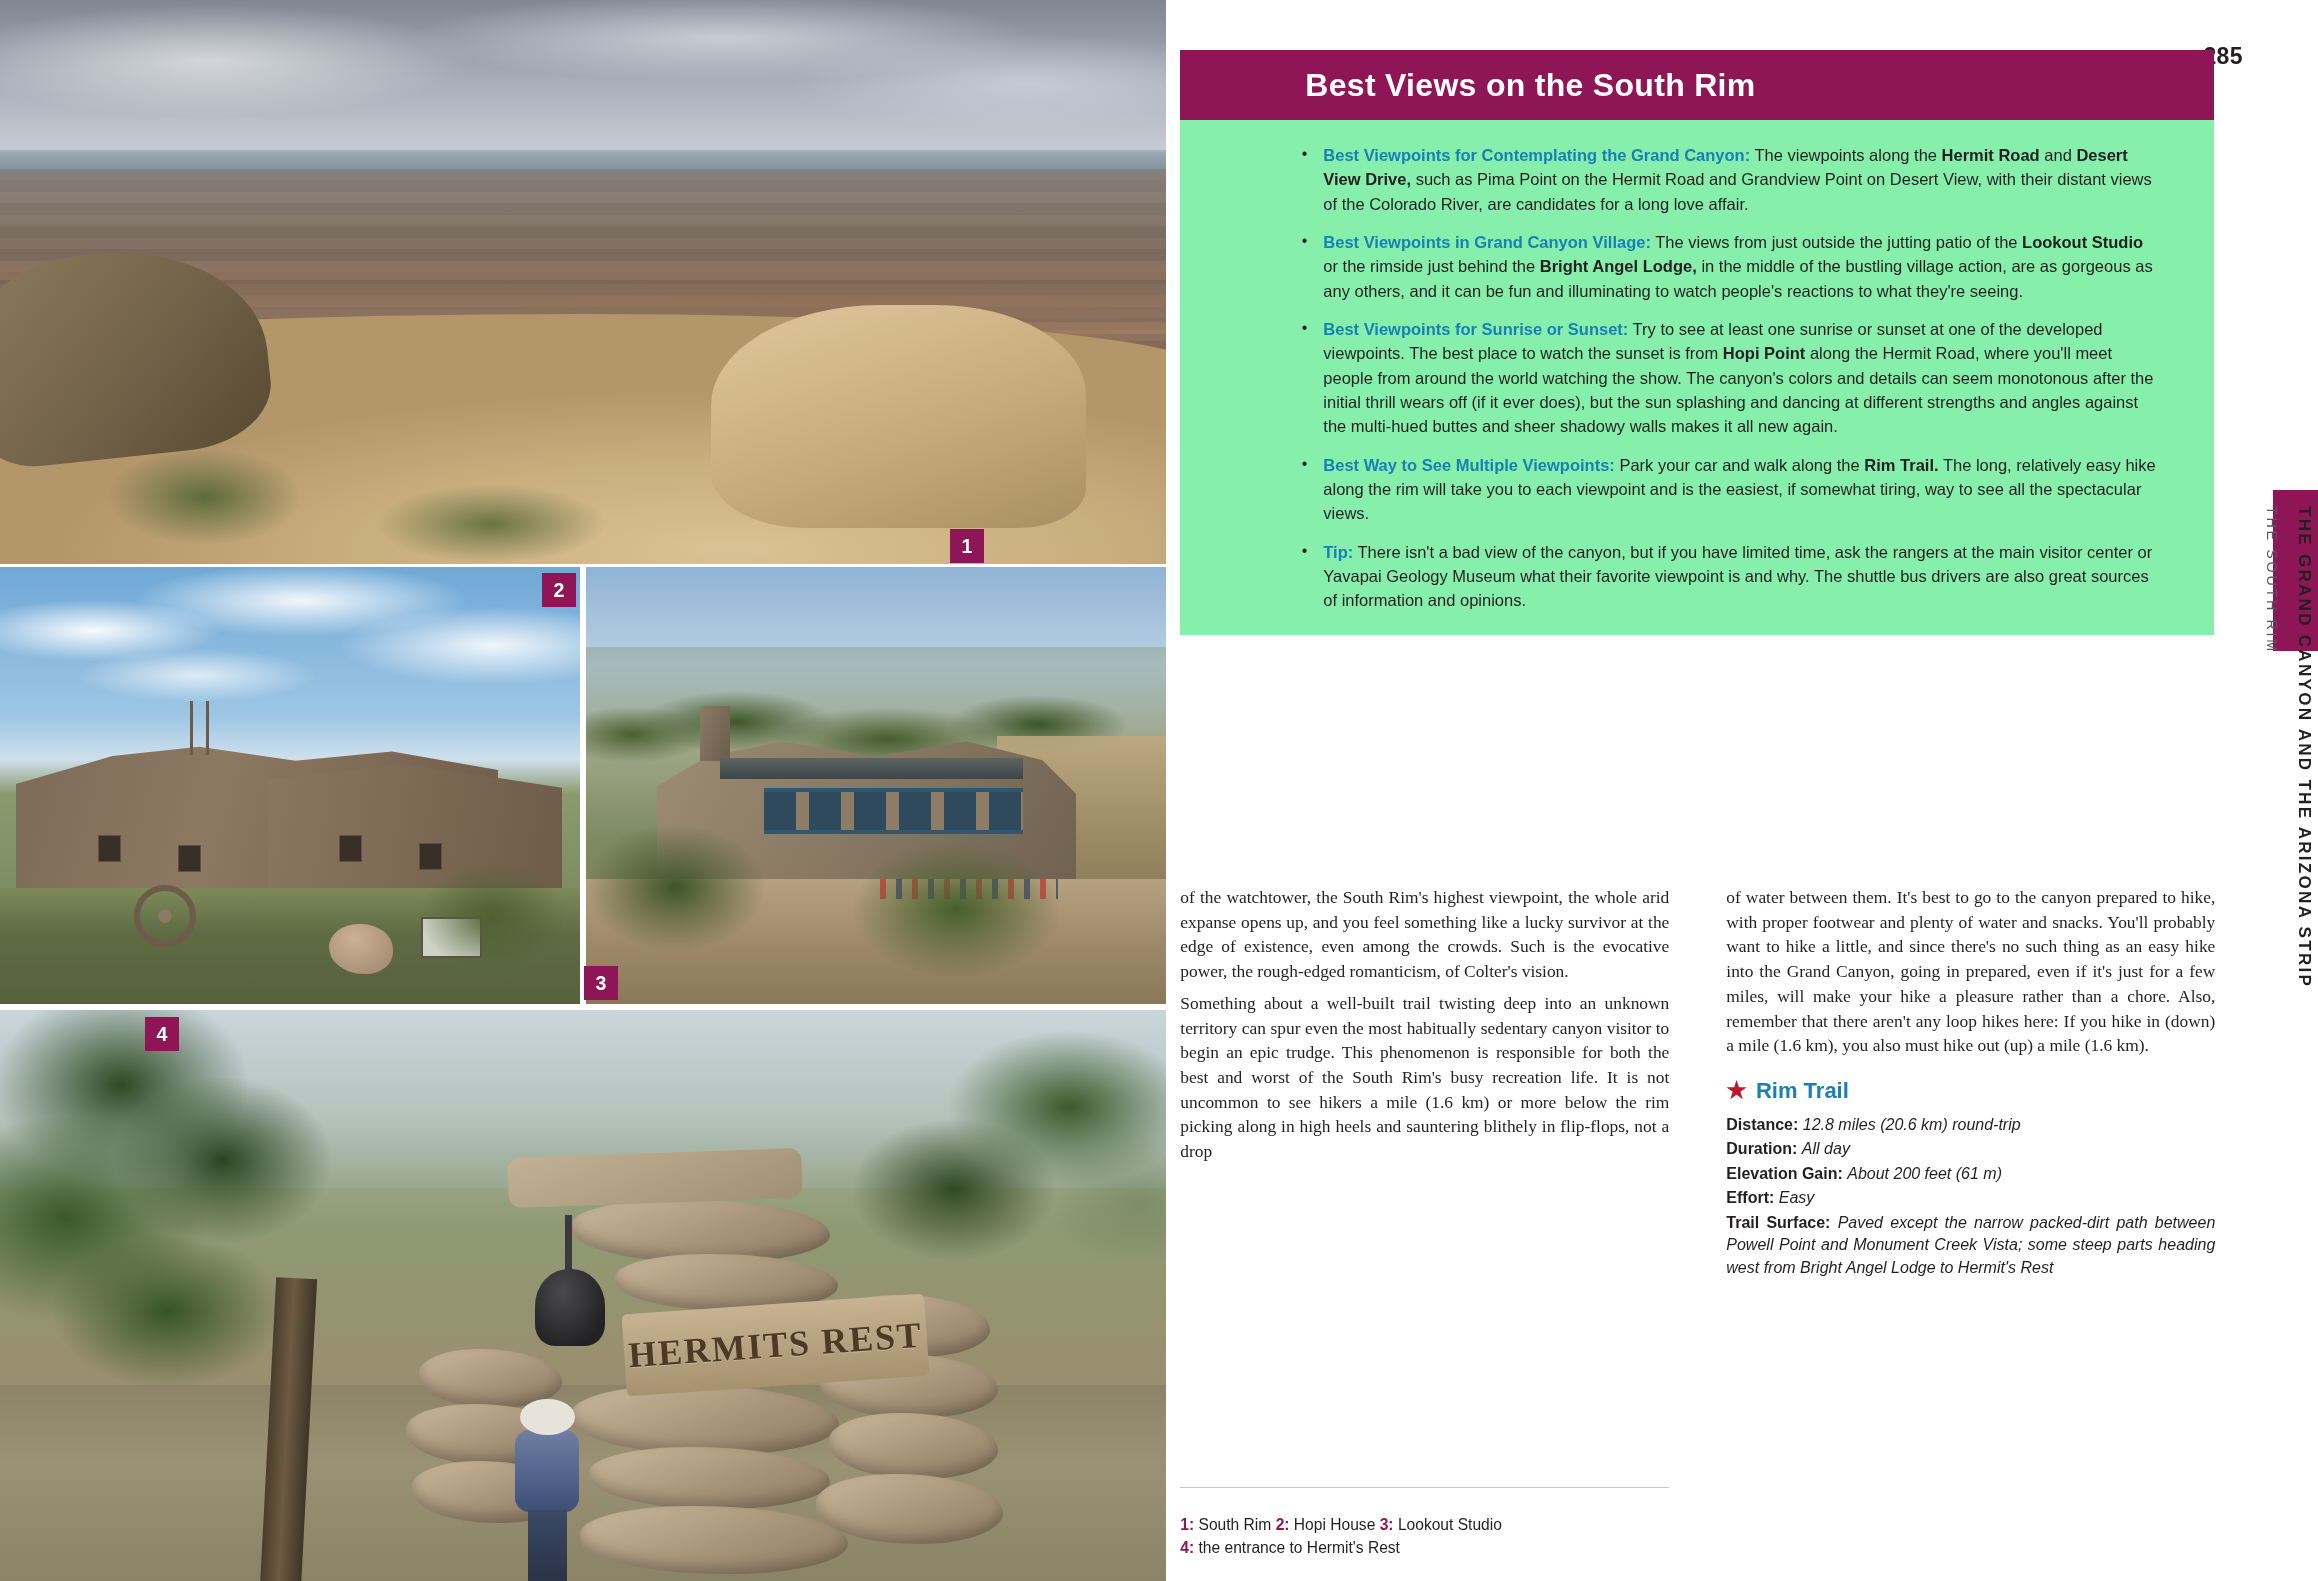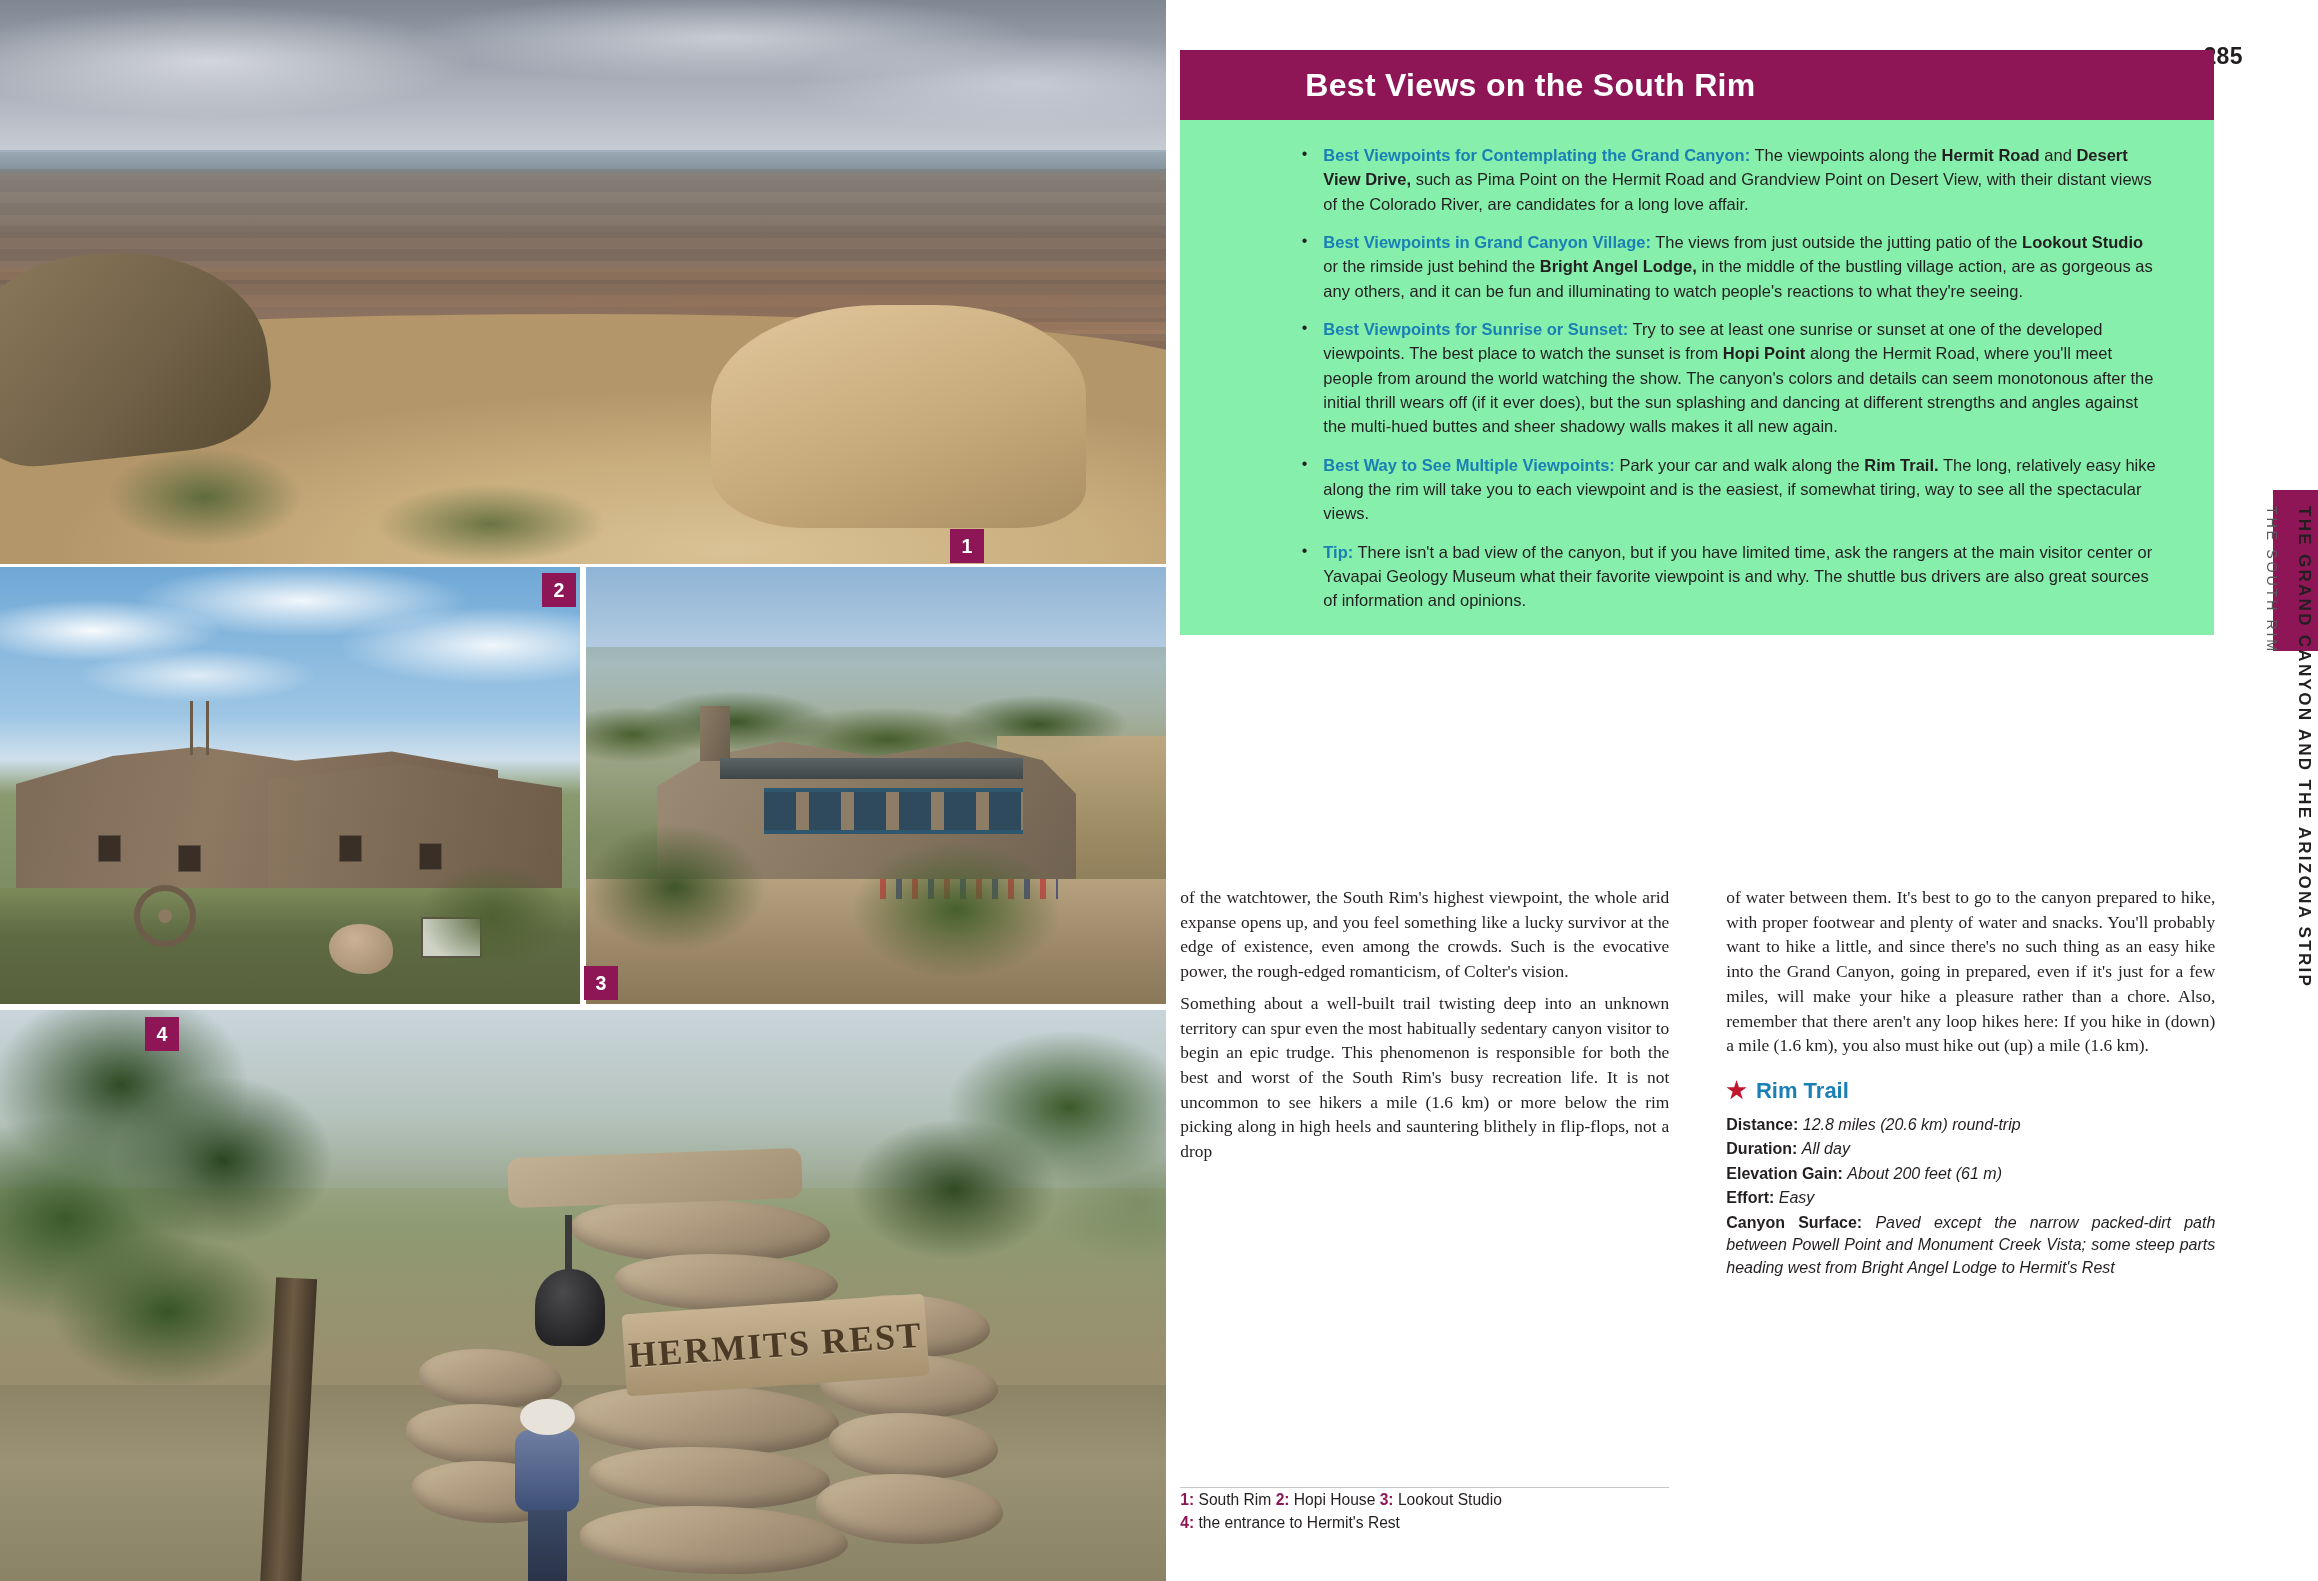--- a/index.html
+++ b/index.html
@@ -414,21 +414,21 @@
   
   #photo-captions {
     position: absolute;
     left: 14.3px; top: 1487px;
     width: 489px;
     font-family: "Liberation Sans", sans-serif;
     font-size: 15.6px;
     line-height: 1.5;
     color: #231f20;
     border-top: 0.9px solid #c9c6c4;
-    padding-top: 0;
+    padding-top: 25px;
   }
   #photo-captions .cnum { color: #8e1656; font-weight: bold; }
 
   
   #running-head-block {
     position: absolute;
     right: 0; top: 490px;
     width: 75px; height: 553px;
   }
   #running-tab {
@@ -593,21 +593,21 @@
       </div>
       <div class="spec-line">
         <span class="k">Elevation Gain:</span>
         <span class="v">About 200 feet (61 m)</span>
       </div>
       <div class="spec-line">
         <span class="k">Effort:</span>
         <span class="v">Easy</span>
       </div>
       <div class="spec-line">
-        <span class="k">Canyon Surface:</span>
+        <span class="k">Trail Surface:</span>
         <span class="v">Paved except the narrow packed-dirt path between Powell Point and Monument Creek Vista; some steep parts heading west from Bright Angel Lodge to Hermit's Rest</span>
       </div>
     </div>
   </div>
 
   <div id="photo-captions">
     <span class="cnum">1:</span><span> South Rim </span><span class="cnum">2:</span><span> Hopi House </span><span class="cnum">3:</span><span> Lookout Studio</span><br>
     <span class="cnum">4:</span><span> the entrance to Hermit's Rest</span>
   </div>
 

